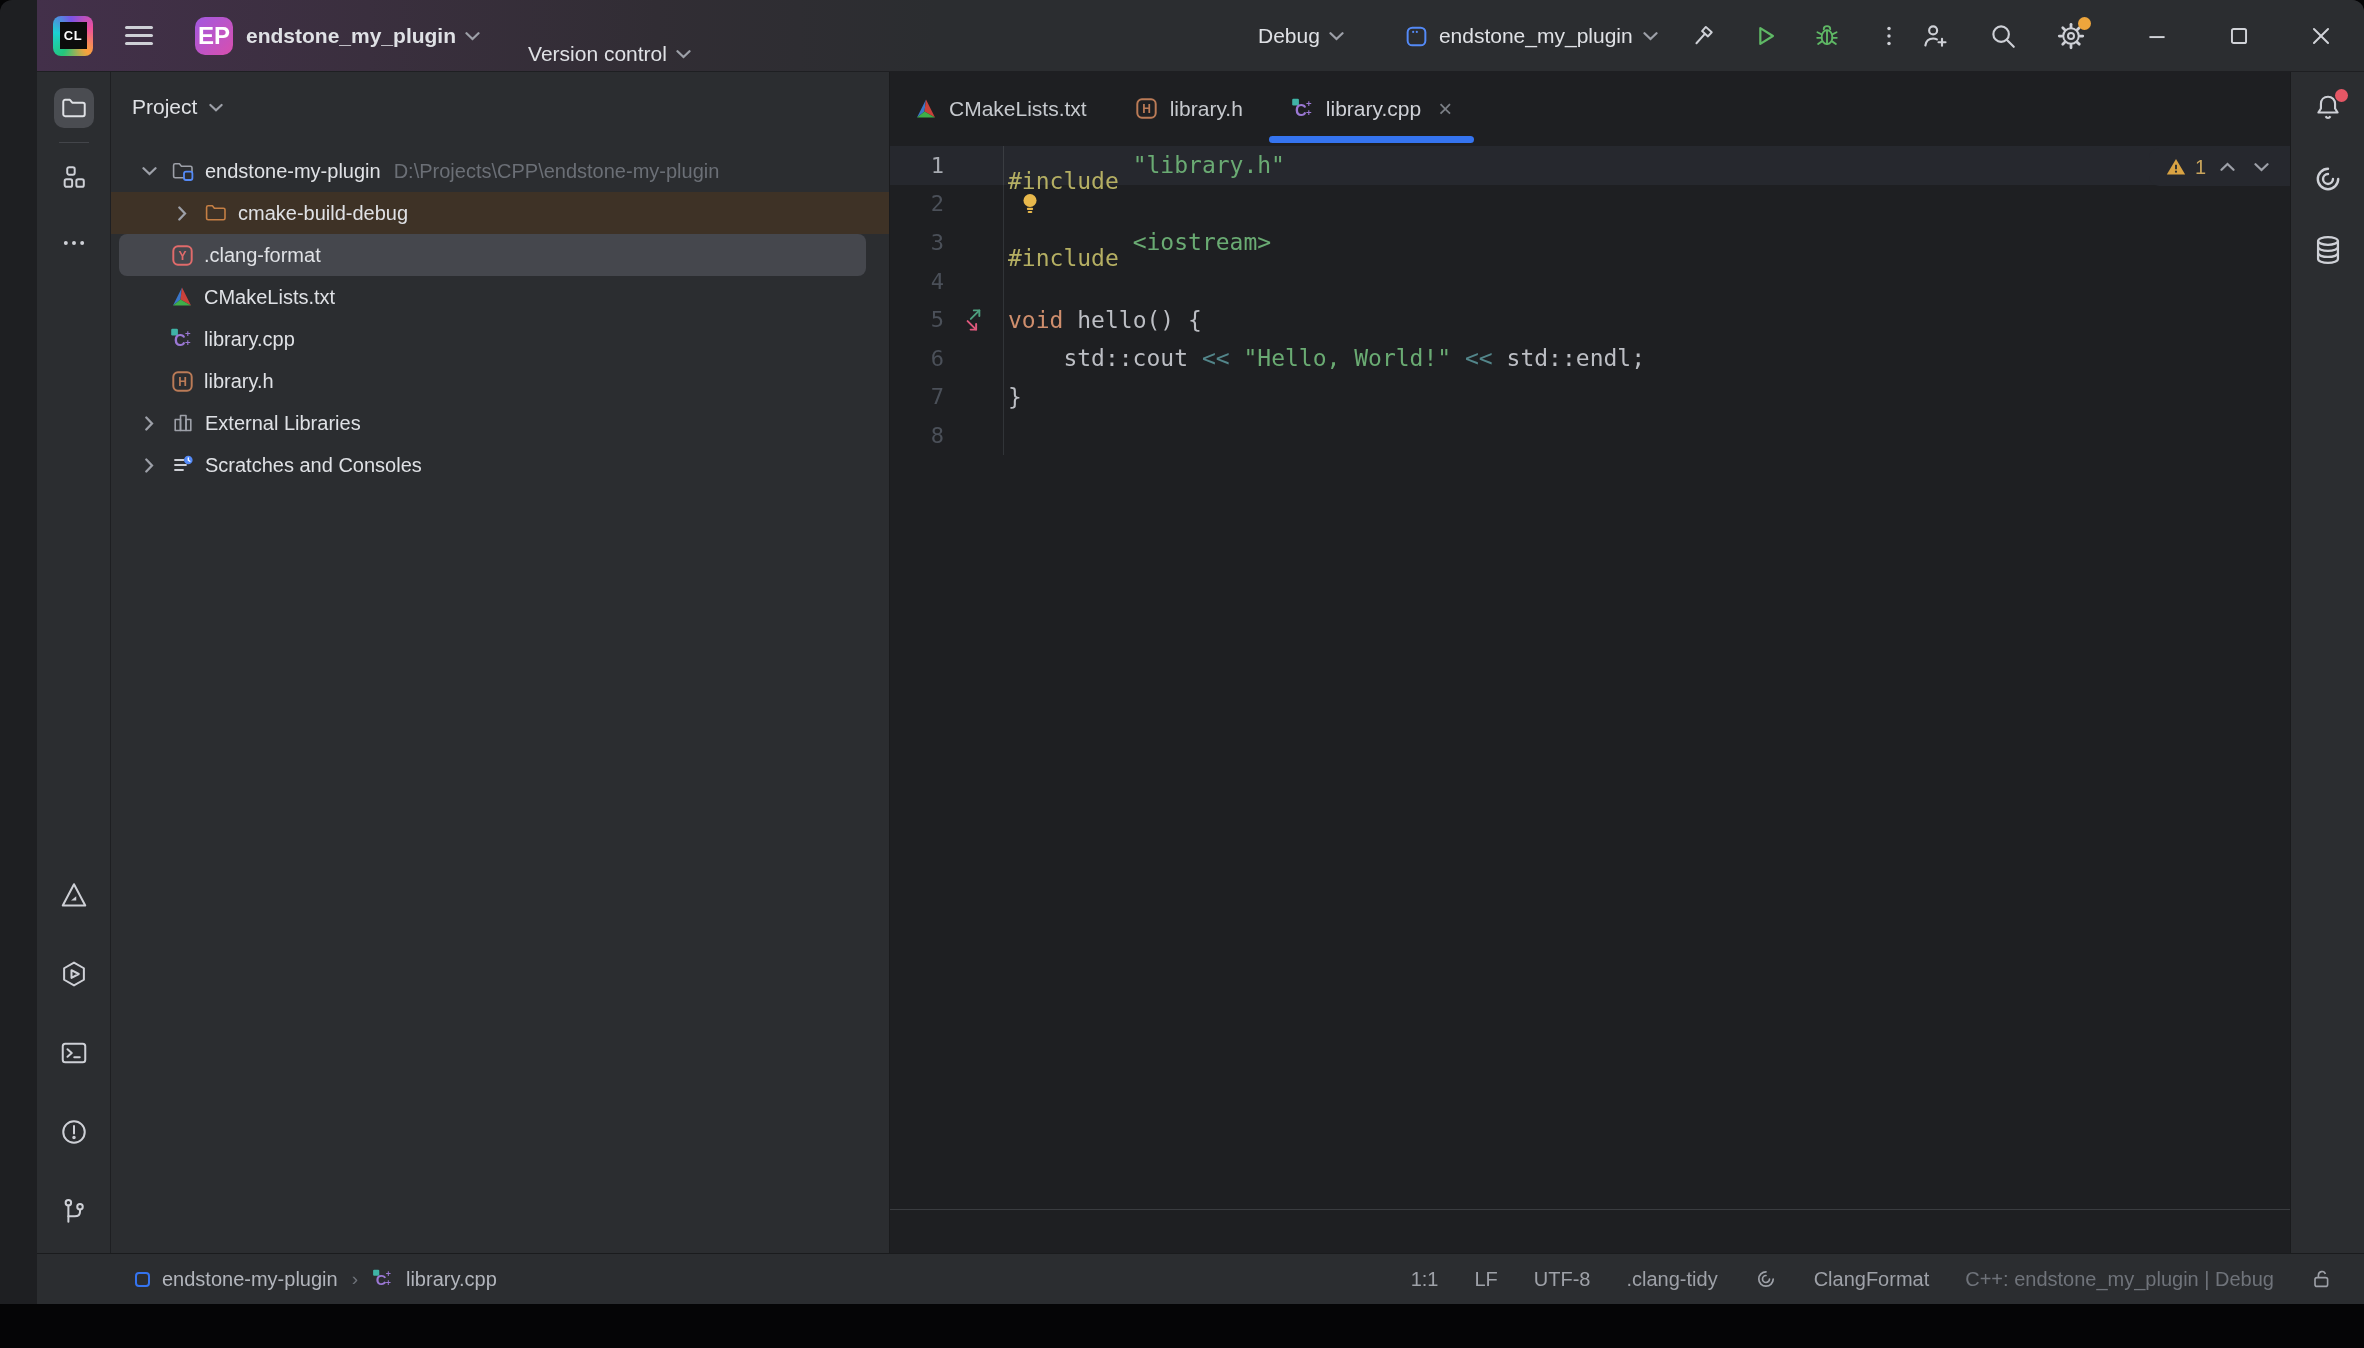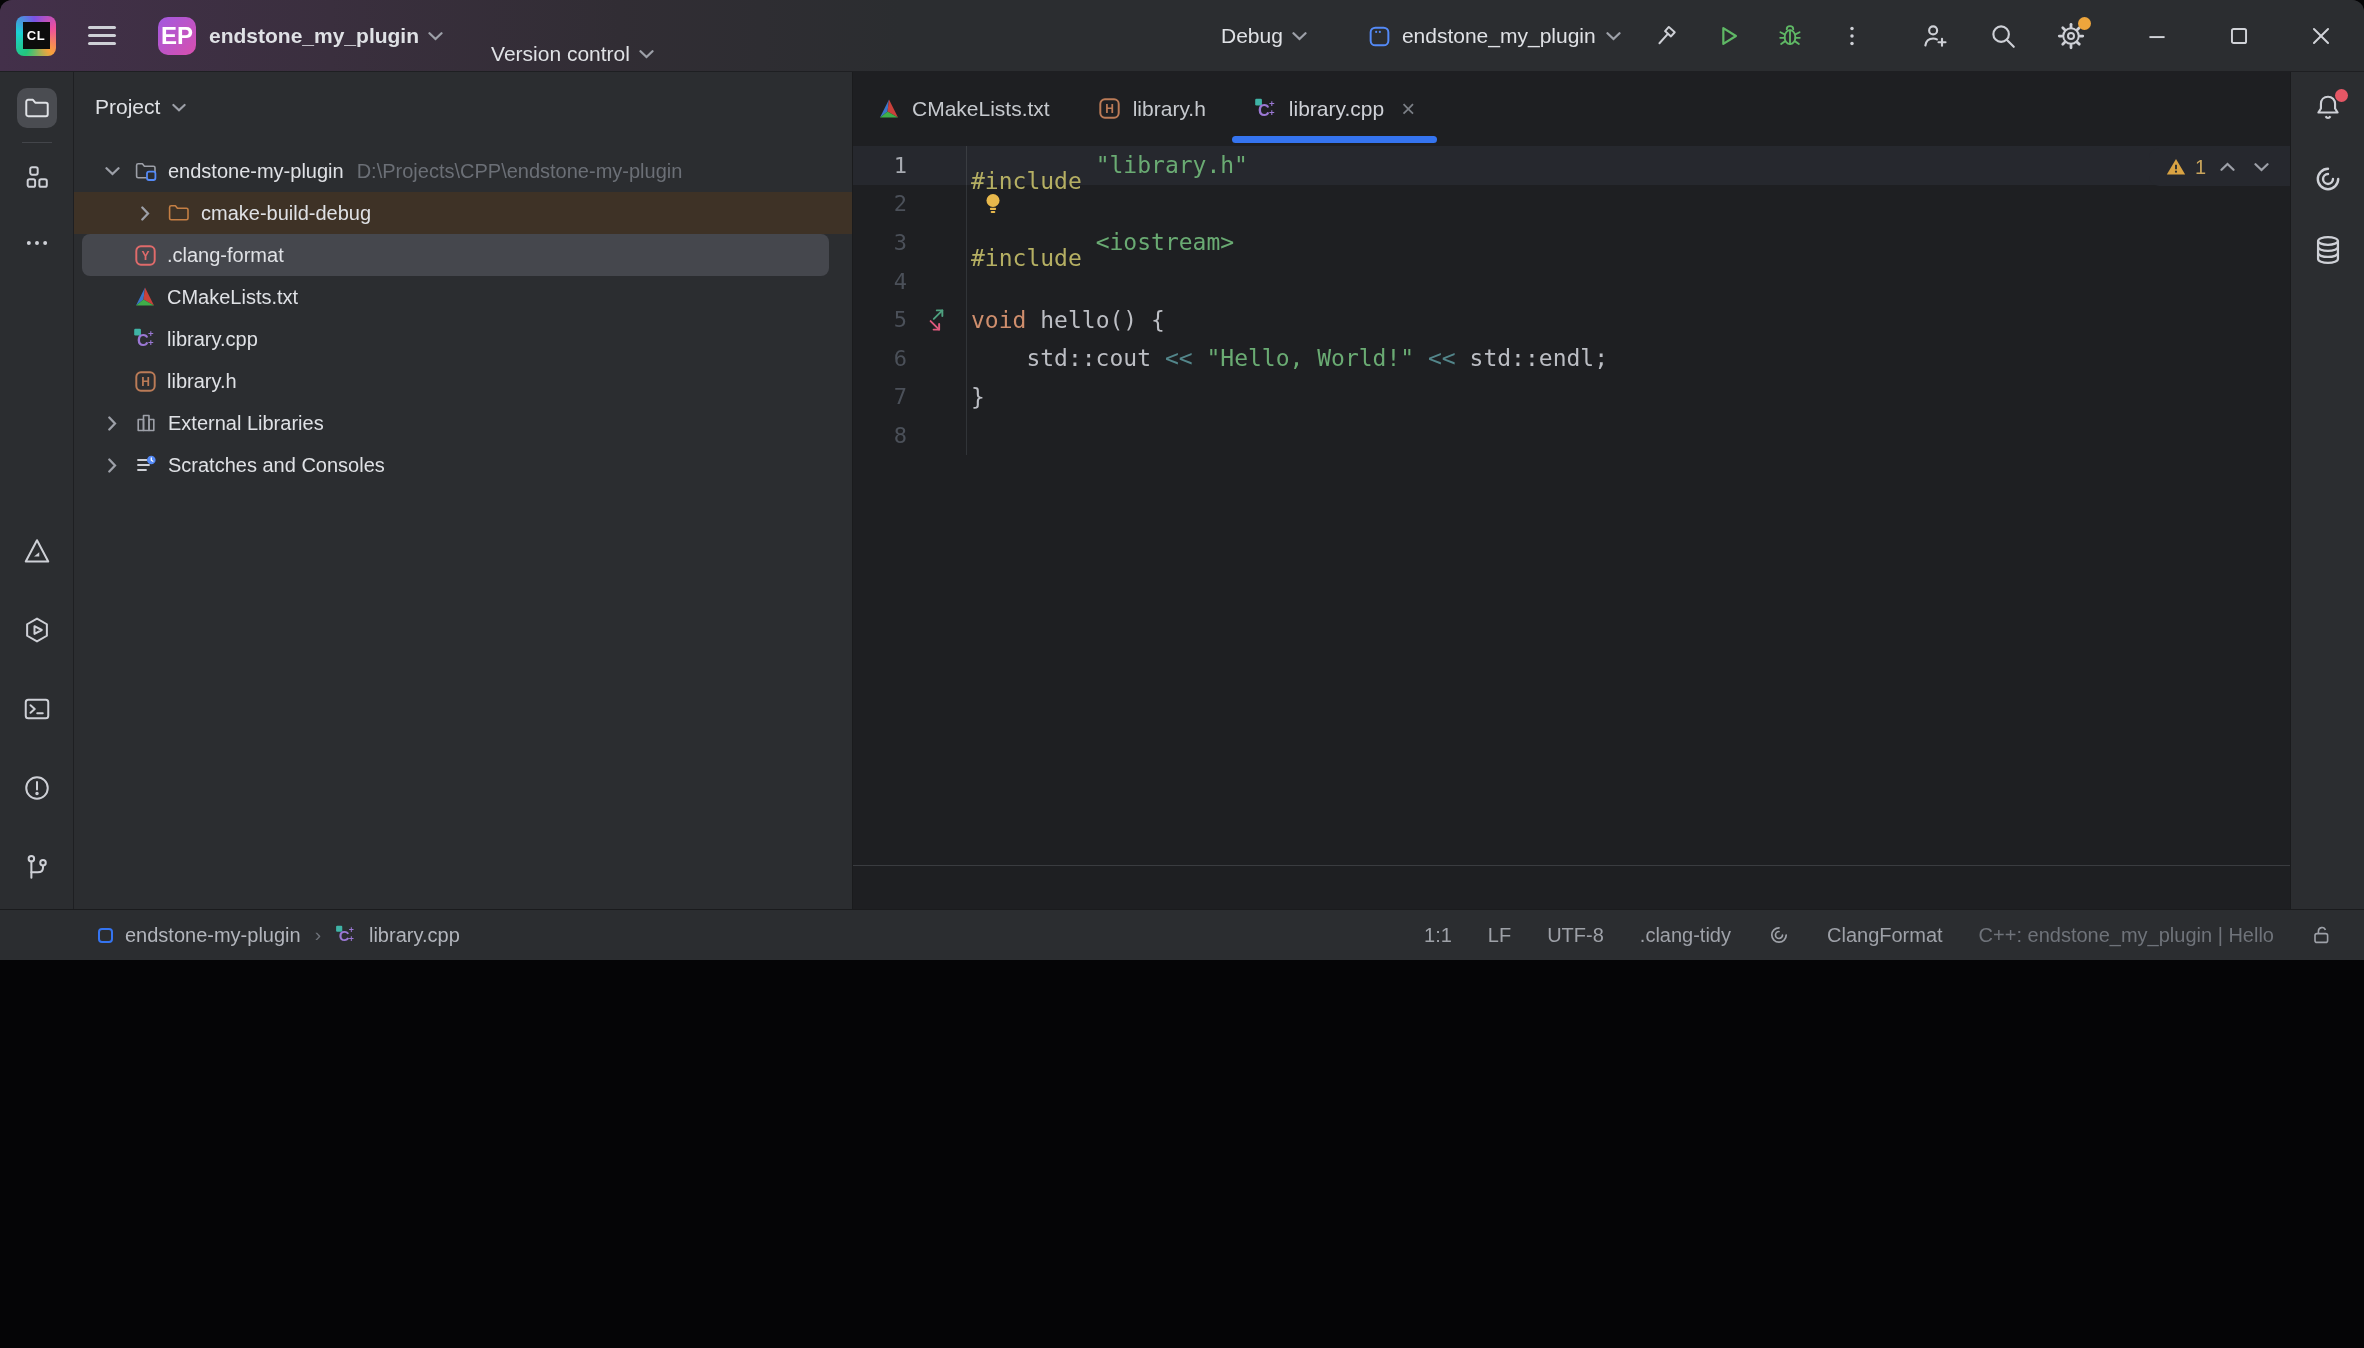--- a/index.html
+++ b/index.html
@@ -1,18 +1,18 @@
 <!DOCTYPE html>
 <html><head>
 <meta charset="utf-8">
 <style>
   * { margin:0; padding:0; box-sizing:border-box; }
   html,body { width:2364px; height:1348px; background:#050506; overflow:hidden; }
   body { font-family:"Liberation Sans", sans-serif; color:#dfe1e5; }
-  .app { width:2364px; height:960px; display:flex; flex-direction:column; background:#1e1f22; border-radius:12px 12px 0 0; overflow:hidden; }
+  .app { width:2364px; height:1304px; display:flex; flex-direction:column; background:#1e1f22; border-radius:12px 12px 0 0; overflow:hidden;padding-left:37px; }
 
   
   .titlebar { position:relative; height:72px; flex:0 0 72px;
     background:linear-gradient(to right,#43304a 0px,#3a2f3e 330px,#312d34 620px,#2b2d30 900px,#2b2d30 100%);
     border-bottom:1px solid #1e1f22; display:flex; align-items:center; }
   .tb-left { display:flex; align-items:center; gap:0; padding-left:16px; }
   .logo { width:40px; height:40px; border-radius:8px; position:relative;
     background:conic-gradient(from 210deg,#23c67c,#1bd1d4,#7a53e6,#ef4f9d,#f9a23c,#23c67c); display:flex; align-items:center; justify-content:center; }
   .logo .cl { width:27px; height:27px; background:#0c0c0c; color:#fff; font-size:13px; font-weight:bold; display:flex; align-items:center; justify-content:center; letter-spacing:.5px; }
   .burger { margin-left:32px; width:28px; display:flex; flex-direction:column; gap:5.5px; cursor:pointer; }
@@ -596,21 +596,21 @@
       <span class="sb-item">LF</span>
       <span class="sb-item">UTF-8</span>
       <span class="sb-item">.clang-tidy</span>
       <span class="sb-item">
           <svg width="24" height="24" viewBox="0 0 24 24" fill="none" stroke="#9ea1a8" stroke-width="1.7" stroke-linecap="round">
             <path d="M12 4.8a7.2 7.2 0 1 0 7.2 7.2"></path>
             <path d="M12 8.5a3.5 3.5 0 1 0 3.5 3.5"></path>
           </svg>
         </span>
       <span class="sb-item">ClangFormat</span>
-      <span class="sb-item dim">C++: endstone_my_plugin | Hello</span>
+      <span class="sb-item dim">C++: endstone_my_plugin | Debug</span>
       <span class="sb-item">
           <svg width="24" height="24" viewBox="0 0 24 24" fill="none" stroke="#9ea1a8" stroke-width="1.6" stroke-linejoin="round">
             <rect x="5" y="10.6" width="12.6" height="8.8" rx="2"></rect>
             <path d="M8.4 10.6V8.2a3.6 3.6 0 0 1 7-1.2"></path>
           </svg>
         </span>
     </div>
   </footer>
 
 </div>

